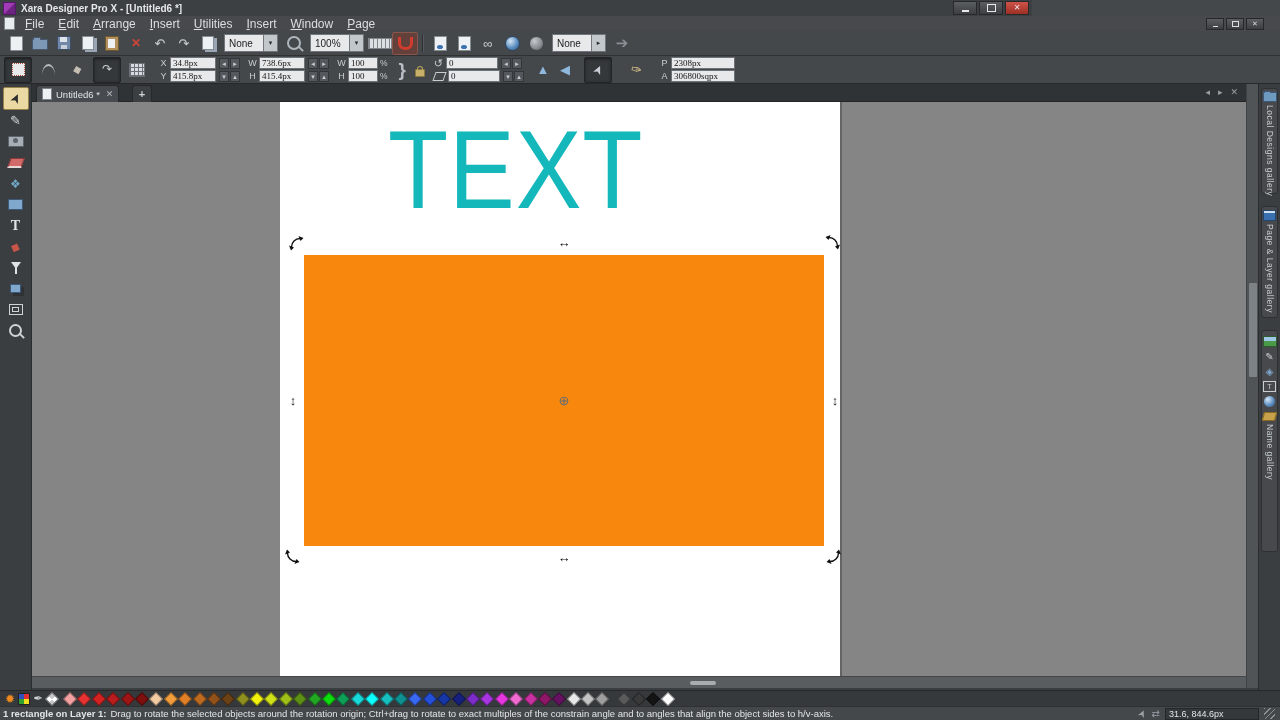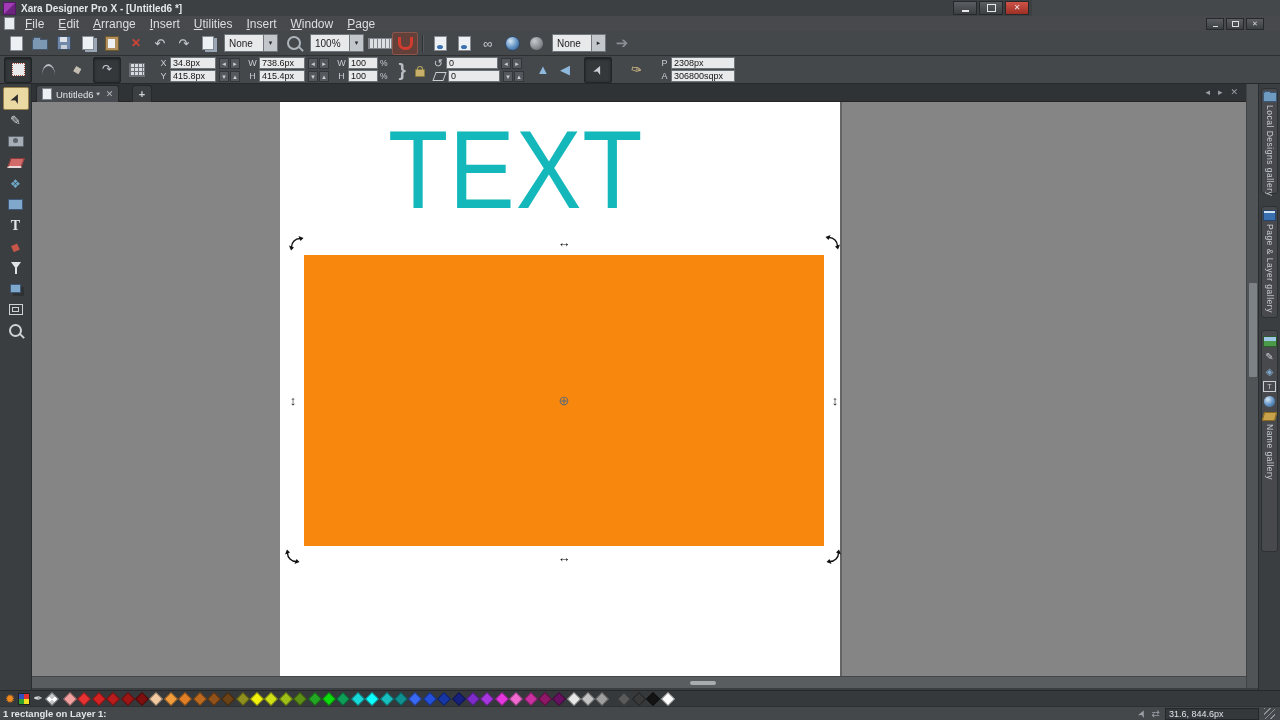--- a/index.html
+++ b/index.html
@@ -66,21 +66,21 @@
   .pressed{background:#35383b;border:1px solid #222528;border-radius:2px;box-shadow:inset 0 1px 3px rgba(0,0,0,.5);}
   .ic-bounds{width:11px;height:11px;background:#e8eaec;border:1px dotted #b04c3c;}
   .ic-arc{width:13px;height:9px;border-top:2px solid #b8bec4;border-radius:50% 50% 0 0/100% 100% 0 0;}
   .ic-bucket{font-size:11px;color:#c3bdb2;transform:rotate(-15deg);}
   .ic-grid{width:14px;height:12px;background:#d8dce0;border:1px solid #6a7076;
            background-image:repeating-linear-gradient(90deg,#6a7076 0 1px,transparent 1px 4px),repeating-linear-gradient(0deg,#6a7076 0 1px,transparent 1px 4px);}
   .fieldgrid{display:flex;align-items:center;margin-left:6px;gap:8px;}
   .fg-col{display:flex;flex-direction:column;gap:1px;}
   .fg-row{display:flex;align-items:center;height:12px;}
   .flbl{width:9px;font-size:9px;color:#c9ced4;text-align:center;margin-right:2px;}
-  .fld{background:#e7e9eb;border:1px solid #6e7378;font-size:9px;color:#141414;padding:0 2px;height:10px;line-height:10px;overflow:hidden;white-space:nowrap;}
+  .fld{background:#e7e9eb;border:1px solid #6e7378;font-size:9px;color:#141414;padding:0 2px;height:10px;line-height:10px;overflow:hidden;white-space:nowrap;font-family:Liberation Serif, serif;}
   .w42{width:40px;} .w26{width:24px;} .w50{width:46px;} .w58{width:58px;}
   .spin{display:flex;margin-left:2px;}
   .spin span{font-size:7px;line-height:9px;color:#c9ced4;width:8px;height:9px;text-align:center;background:#55595d;border:1px solid #33363a;margin-left:1px;}
   .pct{font-size:8.5px;color:#c9ced4;margin-left:2px;}
   .brace{font-size:19px;color:#b8bec4;margin:0 1px 0 3px;font-weight:bold;}
   .ic-lock{width:8px;height:6px;background:#c8b06a;border:1px solid #8a7a40;border-radius:1px;position:relative;margin-top:6px;}
   .ic-lock::before{content:"";position:absolute;top:-4px;left:1px;width:4px;height:3px;border:1px solid #b0a060;border-bottom:none;border-radius:3px 3px 0 0;}
   .rot-ic{font-size:11px;color:#c9ced4;width:11px;text-align:center;margin-right:2px;}
   .ic-skew{width:9px;height:7px;border:1px solid #c9ced4;transform:skewX(-20deg);margin:0 3px 0 1px;}
   .flip-btn{width:22px;height:22px;display:flex;align-items:center;justify-content:center;font-size:13px;color:#8fb8dd;}
@@ -584,20 +584,21 @@
 
     <span class="swatch" style="background: rgb(90, 90, 90);"></span>
         <span class="swatch" style="background: rgb(58, 58, 58);"></span>
         <span class="swatch" style="background: rgb(20, 20, 20);"></span>
         <span class="swatch" style="background: rgb(255, 255, 255);"></span>
       </div>
   </div>
 
   <div class="statusbar">
     <span class="sb-prefix">1 rectangle on Layer 1:</span>
+    <span class="sb-msg">Drag to rotate the selected objects around the rotation origin; Ctrl+drag to rotate to exact multiples of the constrain angle and to angles that align the object sides to h/v-axis.</span>
     <div class="sb-right">
       <span class="sb-icon" style="transform:rotate(-65deg);display:inline-block;">➤</span>
       <span class="sb-icon">⇄</span>
       <span class="sb-coords">31.6, 844.6px</span>
       <div class="grip"></div>
     </div>
   </div>
 
 </div>
 

